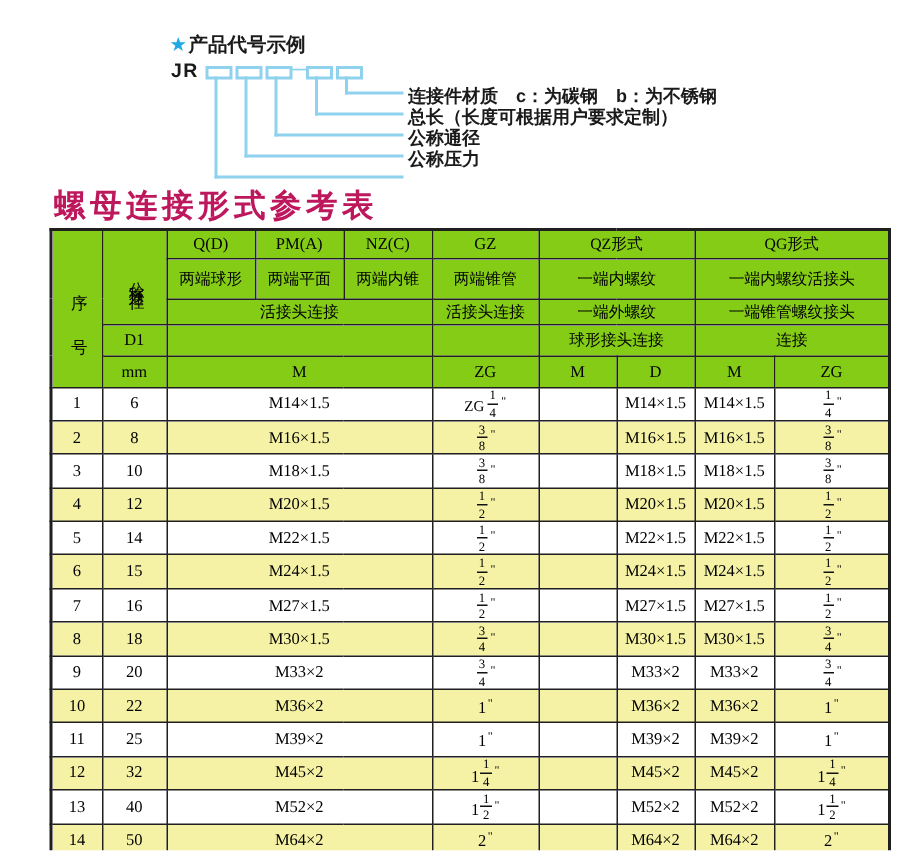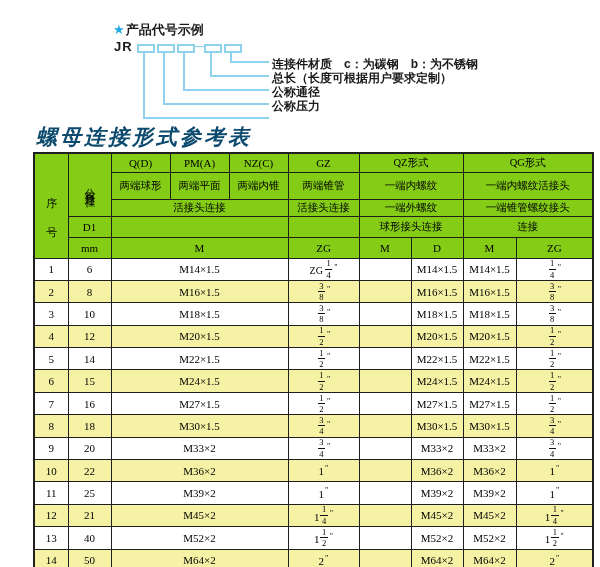--- a/index.html
+++ b/index.html
@@ -11,22 +11,22 @@
   .code-title{position:absolute;left:113px;top:21px;font-size:13px;font-weight:bold;white-space:nowrap;}
   .code-title .star{color:#1ea9e2;margin-right:1px;}
   .jr{position:absolute;left:114px;top:39px;font-size:13px;font-weight:bold;letter-spacing:1px;}
   .cbox{position:absolute;top:44px;width:14px;height:5px;border:2px solid #8fd2ee;background:#fff;}
   .cdash{position:absolute;top:40px;color:#8fd2ee;font-weight:bold;font-size:11px;}
   .vline{position:absolute;width:2px;background:#8fd2ee;}
   .hline{position:absolute;height:2px;background:#8fd2ee;}
   .dlabel{position:absolute;left:272px;font-size:12px;font-weight:bold;white-space:nowrap;color:#1a1a1a;}
   
   .tbl-title{
-    position:absolute;left:36px;top:123px;font-size:21px;font-weight:bold;font-style:italic;
-    letter-spacing:3px;color:#0c4a6e;font-family:"DejaVu Serif","Liberation Serif",serif;white-space:nowrap;text-align:center;
+    position:absolute;left:36px;top:123px;font-size:21px;font-weight:bold;
+    letter-spacing:3px;color:#be185d;font-family:"DejaVu Serif","Liberation Serif",serif;white-space:nowrap;text-align:center;
   }
   
   table{
     position:absolute;left:33px;top:152px;width:559px;
     border-collapse:collapse;table-layout:fixed;border:2px solid #1f1f1f;
     font-family:"Liberation Serif","DejaVu Serif",serif;
   }
   th,td{border:1px solid #1f1f1f;text-align:center;vertical-align:middle;padding:0;overflow:hidden;}
   thead th{background:#84cc16;font-weight:normal;font-size:10.5px;color:#000;}
   tr.hr1{height:19px;} tr.hr2{height:27px;} tr.hr3{height:17px;} tr.hr4{height:21px;} tr.hr5{height:21px;}
@@ -238,21 +238,21 @@
           <td><span>25</span></td>
           <td colspan="3"><span>M39×2</span></td>
           <td><span><span class="whole">1</span><span class="unit">"</span></span></td>
           <td></td>
           <td><span>M39×2</span></td>
           <td><span>M39×2</span></td>
           <td><span><span class="whole">1</span><span class="unit">"</span></span></td>
         </tr>
         <tr class="alt">
           <td><span>12</span></td>
-          <td><span>21</span></td>
+          <td><span>32</span></td>
           <td colspan="3"><span>M45×2</span></td>
           <td><span><span class="whole">1</span><span class="fr"><span class="n">1</span><span class="d">4</span></span><span class="unit">"</span></span></td>
           <td></td>
           <td><span>M45×2</span></td>
           <td><span>M45×2</span></td>
           <td><span><span class="whole">1</span><span class="fr"><span class="n">1</span><span class="d">4</span></span><span class="unit">"</span></span></td>
         </tr>
         <tr>
           <td><span>13</span></td>
           <td><span>40</span></td>

